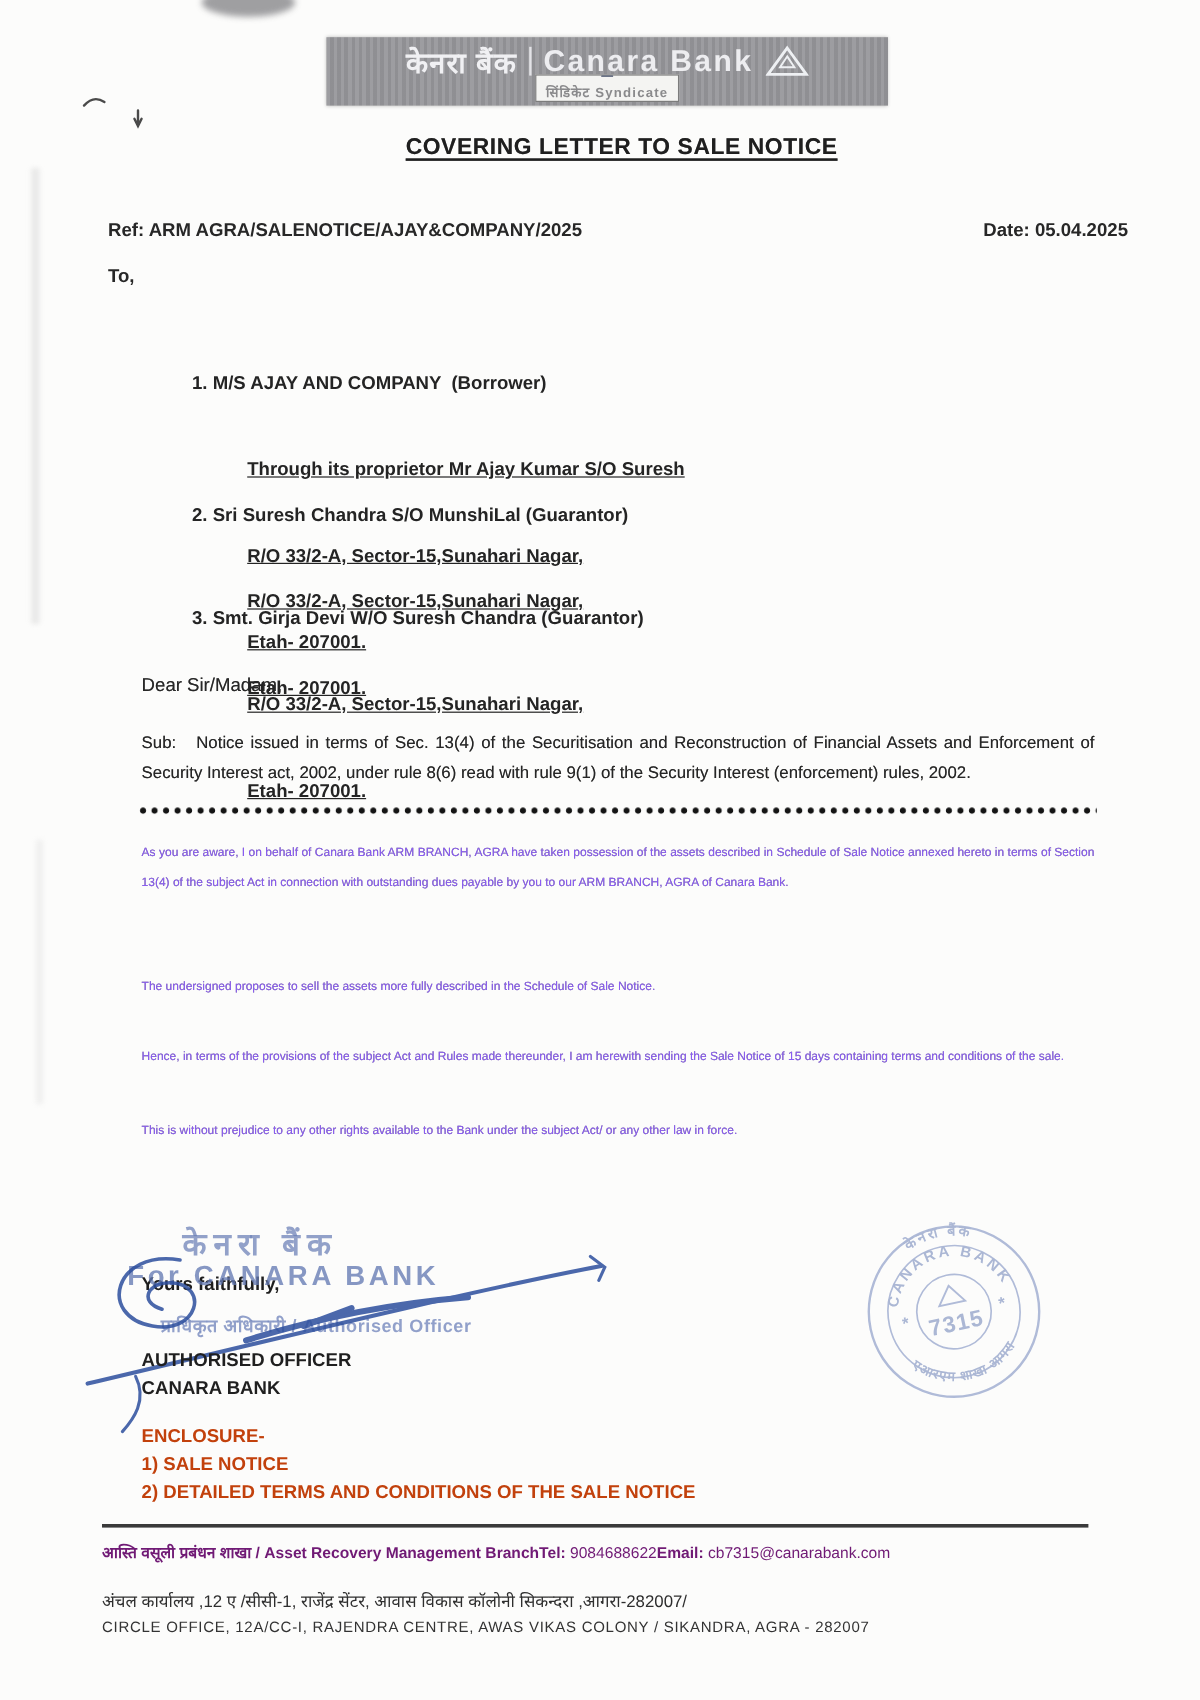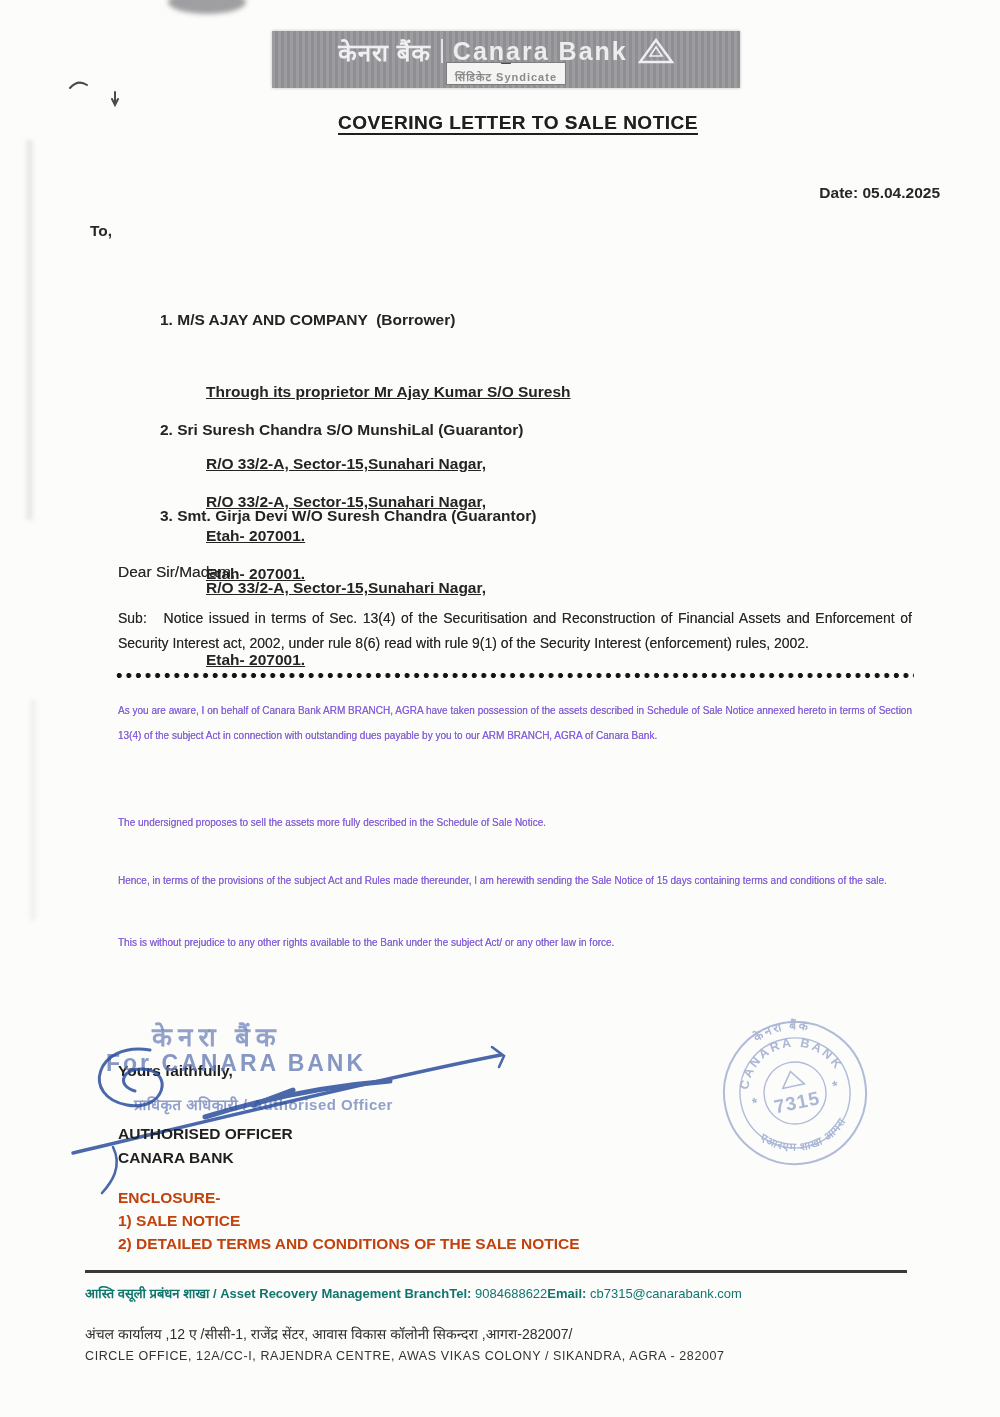--- a/index.html
+++ b/index.html
@@ -69,21 +69,21 @@
   .officer-block{left:118px;top:1122px;font-size:15.5px;font-weight:700;line-height:24px;color:#1f1f1f;}
   .enclosure-block{left:118px;top:1186px;font-size:15.5px;font-weight:700;line-height:23px;color:#c2410c;}
 
   
   .seal{left:705px;top:1003px;opacity:.85;filter:blur(.35px);}
   .seal text{fill:#9dabce;}
   .seal .ring{stroke:#a3b0d2;fill:none;}
 
   .divider{left:85px;top:1270px;width:822px;height:2.5px;background:#3a3a3a;}
 
-  .footer1{left:85px;top:1284px;font-size:13px;color:#0f766e;}
+  .footer1{left:85px;top:1284px;font-size:13px;color:#701a75;}
   .footer1 .b{font-weight:700;}
   .footer2{left:85px;top:1324px;font-size:14px;color:#2e2e2e;}
   .footer3{left:85px;top:1349px;font-size:12.5px;letter-spacing:.6px;color:#333;}
 </style>
 </head>
 <body>
 
 <div id="page">
 
   <div class="abs blob-top"></div>
@@ -105,20 +105,21 @@
       </svg>
     </div>
     <div class="abs tagline-box">
       <span class="tagline-glyph"></span>
       <span class="tagline-text">सिंडिकेट Syndicate</span>
     </div>
   </div>
 
   <div class="abs title ink">COVERING LETTER TO SALE NOTICE</div>
 
+  <div class="abs refline">Ref: ARM AGRA/SALENOTICE/AJAY&amp;COMPANY/2025</div>
   <div class="abs dateline">Date: 05.04.2025</div>
   <div class="abs toline">To,</div>
 
   <div class="abs recipient pre" style="left:160px;top:260px;">
     <div>1. M/S AJAY AND COMPANY  (Borrower)</div>
     <div class="sub">Through its proprietor Mr Ajay Kumar S/O Suresh</div>
     <div class="sub">R/O 33/2-A, Sector-15,Sunahari Nagar,</div>
     <div class="sub">Etah- 207001.</div>
   </div>
   <div class="abs recipient pre" style="left:160px;top:370px;">

